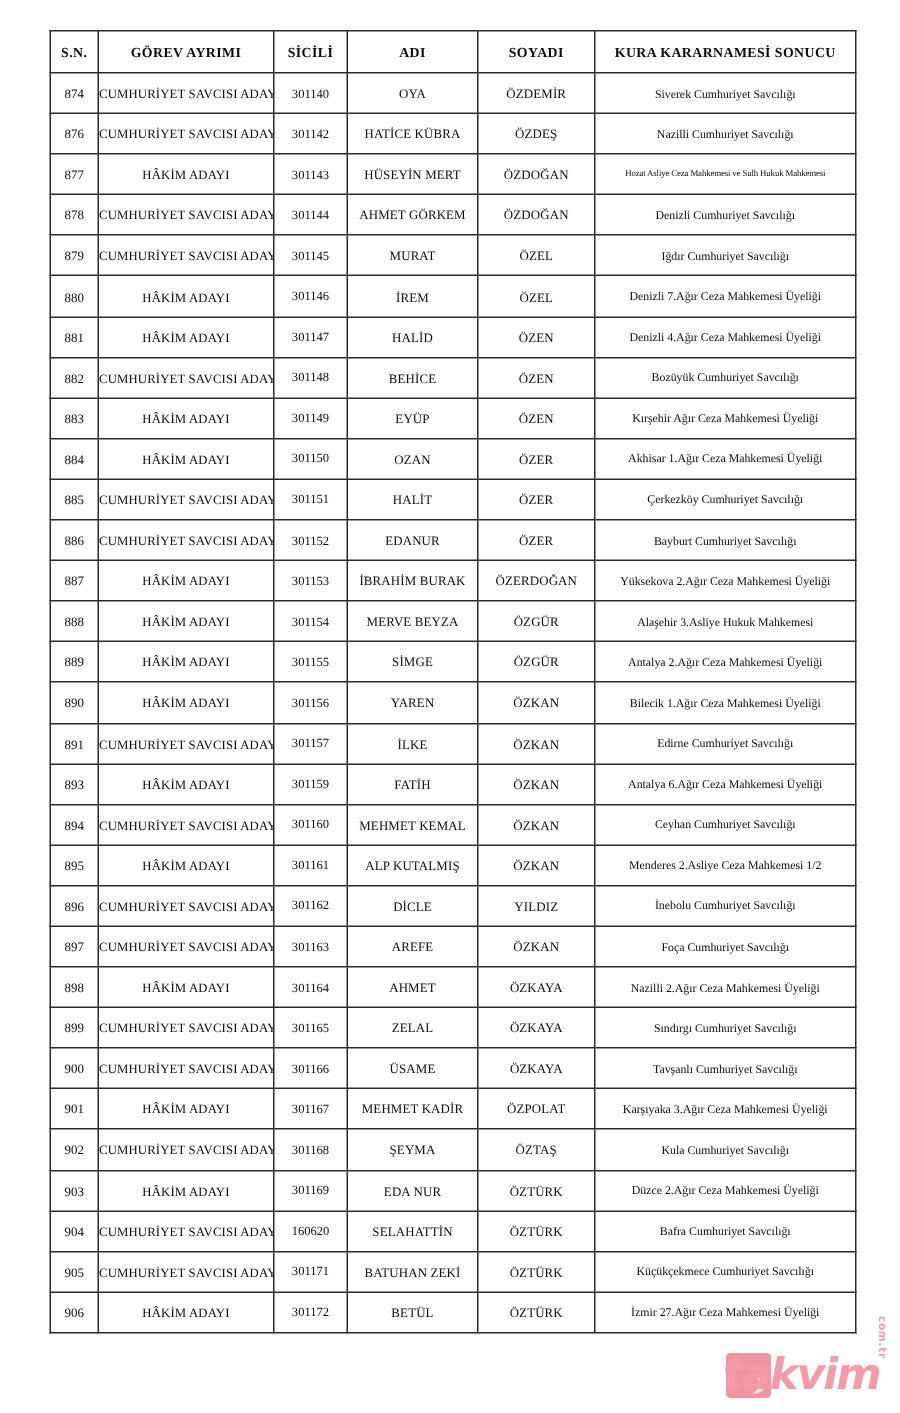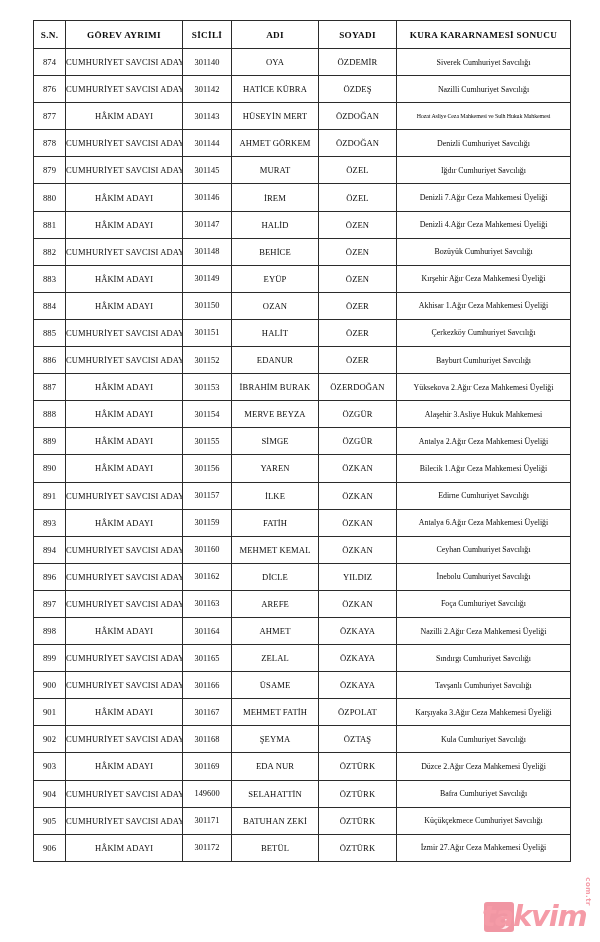--- a/index.html
+++ b/index.html
@@ -306,20 +306,28 @@
           </tr>
           <tr>
             <td class="sn">894</td>
             <td class="gorev">CUMHURİYET SAVCISI ADAYI</td>
             <td class="sicil">301160</td>
             <td class="adi">MEHMET KEMAL</td>
             <td class="soyadi">ÖZKAN</td>
             <td class="sonuc">Ceyhan Cumhuriyet Savcılığı</td>
           </tr>
           <tr>
+            <td class="sn">895</td>
+            <td class="gorev">HÂKİM ADAYI</td>
+            <td class="sicil">301161</td>
+            <td class="adi">ALP KUTALMIŞ</td>
+            <td class="soyadi">ÖZKAN</td>
+            <td class="sonuc">Menderes 2.Asliye Ceza Mahkemesi 1/2</td>
+          </tr>
+          <tr>
             <td class="sn">896</td>
             <td class="gorev">CUMHURİYET SAVCISI ADAYI</td>
             <td class="sicil">301162</td>
             <td class="adi">DİCLE</td>
             <td class="soyadi">YILDIZ</td>
             <td class="sonuc">İnebolu Cumhuriyet Savcılığı</td>
           </tr>
           <tr>
             <td class="sn">897</td>
             <td class="gorev">CUMHURİYET SAVCISI ADAYI</td>
@@ -349,21 +357,21 @@
             <td class="gorev">CUMHURİYET SAVCISI ADAYI</td>
             <td class="sicil">301166</td>
             <td class="adi">ÜSAME</td>
             <td class="soyadi">ÖZKAYA</td>
             <td class="sonuc">Tavşanlı Cumhuriyet Savcılığı</td>
           </tr>
           <tr>
             <td class="sn">901</td>
             <td class="gorev">HÂKİM ADAYI</td>
             <td class="sicil">301167</td>
-            <td class="adi">MEHMET FATİH</td>
+            <td class="adi">MEHMET KADİR</td>
             <td class="soyadi">ÖZPOLAT</td>
             <td class="sonuc">Karşıyaka 3.Ağır Ceza Mahkemesi Üyeliği</td>
           </tr>
           <tr>
             <td class="sn">902</td>
             <td class="gorev">CUMHURİYET SAVCISI ADAYI</td>
             <td class="sicil">301168</td>
             <td class="adi">ŞEYMA</td>
             <td class="soyadi">ÖZTAŞ</td>
             <td class="sonuc">Kula Cumhuriyet Savcılığı</td>
@@ -372,21 +380,21 @@
             <td class="sn">903</td>
             <td class="gorev">HÂKİM ADAYI</td>
             <td class="sicil">301169</td>
             <td class="adi">EDA NUR</td>
             <td class="soyadi">ÖZTÜRK</td>
             <td class="sonuc">Düzce 2.Ağır Ceza Mahkemesi Üyeliği</td>
           </tr>
           <tr>
             <td class="sn">904</td>
             <td class="gorev">CUMHURİYET SAVCISI ADAYI</td>
-            <td class="sicil">149600</td>
+            <td class="sicil">160620</td>
             <td class="adi">SELAHATTİN</td>
             <td class="soyadi">ÖZTÜRK</td>
             <td class="sonuc">Bafra Cumhuriyet Savcılığı</td>
           </tr>
           <tr>
             <td class="sn">905</td>
             <td class="gorev">CUMHURİYET SAVCISI ADAYI</td>
             <td class="sicil">301171</td>
             <td class="adi">BATUHAN ZEKİ</td>
             <td class="soyadi">ÖZTÜRK</td>

